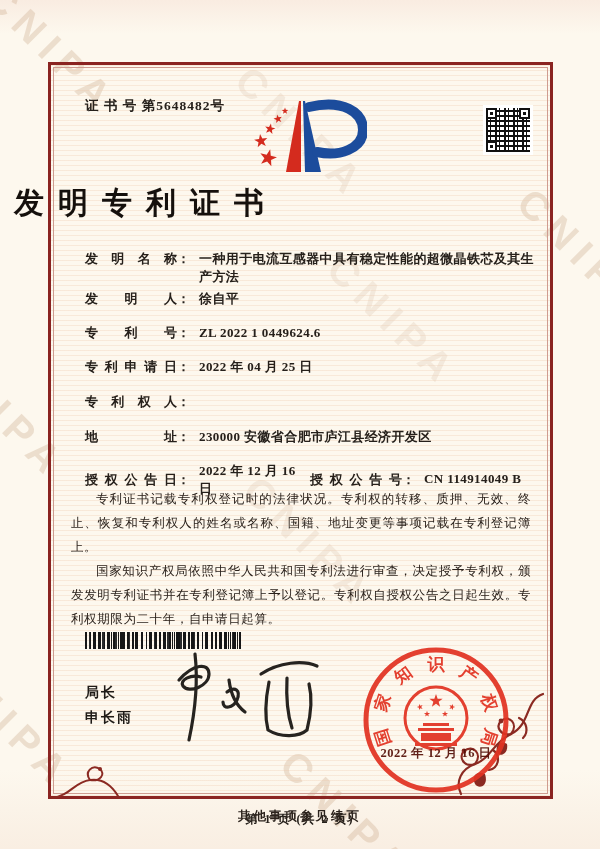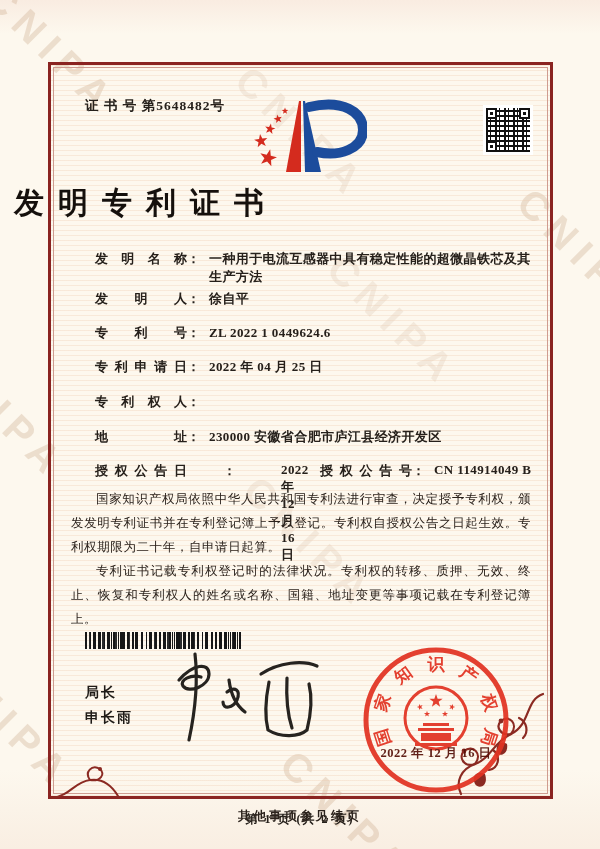--- a/index.html
+++ b/index.html
@@ -26,25 +26,25 @@
         repeating-linear-gradient(90deg,#111 0 2px,transparent 2px 4px,#111 4px 5px,transparent 5px 9px),
         repeating-linear-gradient(0deg,#111 0 2px,transparent 2px 5px,#111 5px 7px,transparent 7px 10px);}
   .finder{position:absolute;width:11px;height:11px;border:2px solid #111;background:#fff;box-sizing:border-box;}
   .finder::after{content:"";position:absolute;left:2px;top:2px;right:2px;bottom:2px;background:#111;}
   .f-tl{left:0;top:0}.f-tr{right:0;top:0}.f-bl{left:0;bottom:0}
   .title{position:absolute;top:183px;left:0;right:0;text-align:left;
          font:700 30px "Liberation Serif",serif;letter-spacing:14px;padding-left:14px;color:#15100c;}
   
   .frow{position:absolute;left:85px;right:58px;display:flex;align-items:baseline;
         font:600 13px "Liberation Serif",serif;color:#26201b;}
-  .lbl{display:inline-block;width:92px;flex:none;text-align:justify;text-align-last:justify;margin-left:10px;}
+  .lbl{display:inline-block;width:92px;flex:none;text-align:justify;text-align-last:justify;}
   .colon{margin-right:9px;}
   .val{letter-spacing:0.4px;}
   .r1{top:250px}.r2{top:290px}.r3{top:324px}.r4{top:358px}.r5{top:393px}.r6{top:428px}.r7{top:462px}
-  .g1{display:flex;align-items:flex-start;width:225px;flex:none;gap:36px;}
+  .g1{display:flex;align-items:center;width:225px;flex:none;}
   .g2{display:flex;align-items:flex-start;font-family:Liberation Serif, serif;}
   
   .paras{position:absolute;left:71px;right:69px;top:487px;}
   .paras p{margin:0;text-indent:2em;font:400 12.5px/1.92 "Liberation Serif",serif;
            color:#2b221c;letter-spacing:0.6px;text-align:justify;}
   
   .barcode{position:absolute;left:85px;top:632px;width:156px;height:17px;
       background:
         repeating-linear-gradient(90deg,#161616 0 2px,transparent 2px 5px,#161616 5px 6px,transparent 6px 8px,#161616 8px 11px,transparent 11px 14px),
         repeating-linear-gradient(90deg,#161616 0 1px,transparent 1px 4px,#2a2a2a 4px 6px,transparent 6px 9px,#161616 9px 10px,transparent 10px 13px);}
@@ -146,22 +146,22 @@
         <span class="val">2022 年 12 月 16 日</span>
       </span>
       <span class="g2">
         <span class="lbl">授权公告号</span>
           <span class="colon">：</span>
         <span class="val">CN 114914049 B</span>
       </span>
     </div>
 
     <div class="paras">
+      <p>专利证书记载专利权登记时的法律状况。专利权的转移、质押、无效、终止、恢复和专利权人的姓名或名称、国籍、地址变更等事项记载在专利登记簿上。</p>
       <p>国家知识产权局依照中华人民共和国专利法进行审查，决定授予专利权，颁发发明专利证书并在专利登记簿上予以登记。专利权自授权公告之日起生效。专利权期限为二十年，自申请日起算。</p>
-      <p>专利证书记载专利权登记时的法律状况。专利权的转移、质押、无效、终止、恢复和专利权人的姓名或名称、国籍、地址变更等事项记载在专利登记簿上。</p>
     </div>
 
     <div class="barcode"></div>
 
     <div class="director">
       <div>局长</div>
       <div>申长雨</div>
     </div>
     <svg class="sig" viewBox="0 0 162 96">
       <g fill="none" stroke="#26231f" stroke-width="3.2" stroke-linecap="round" stroke-linejoin="round">

